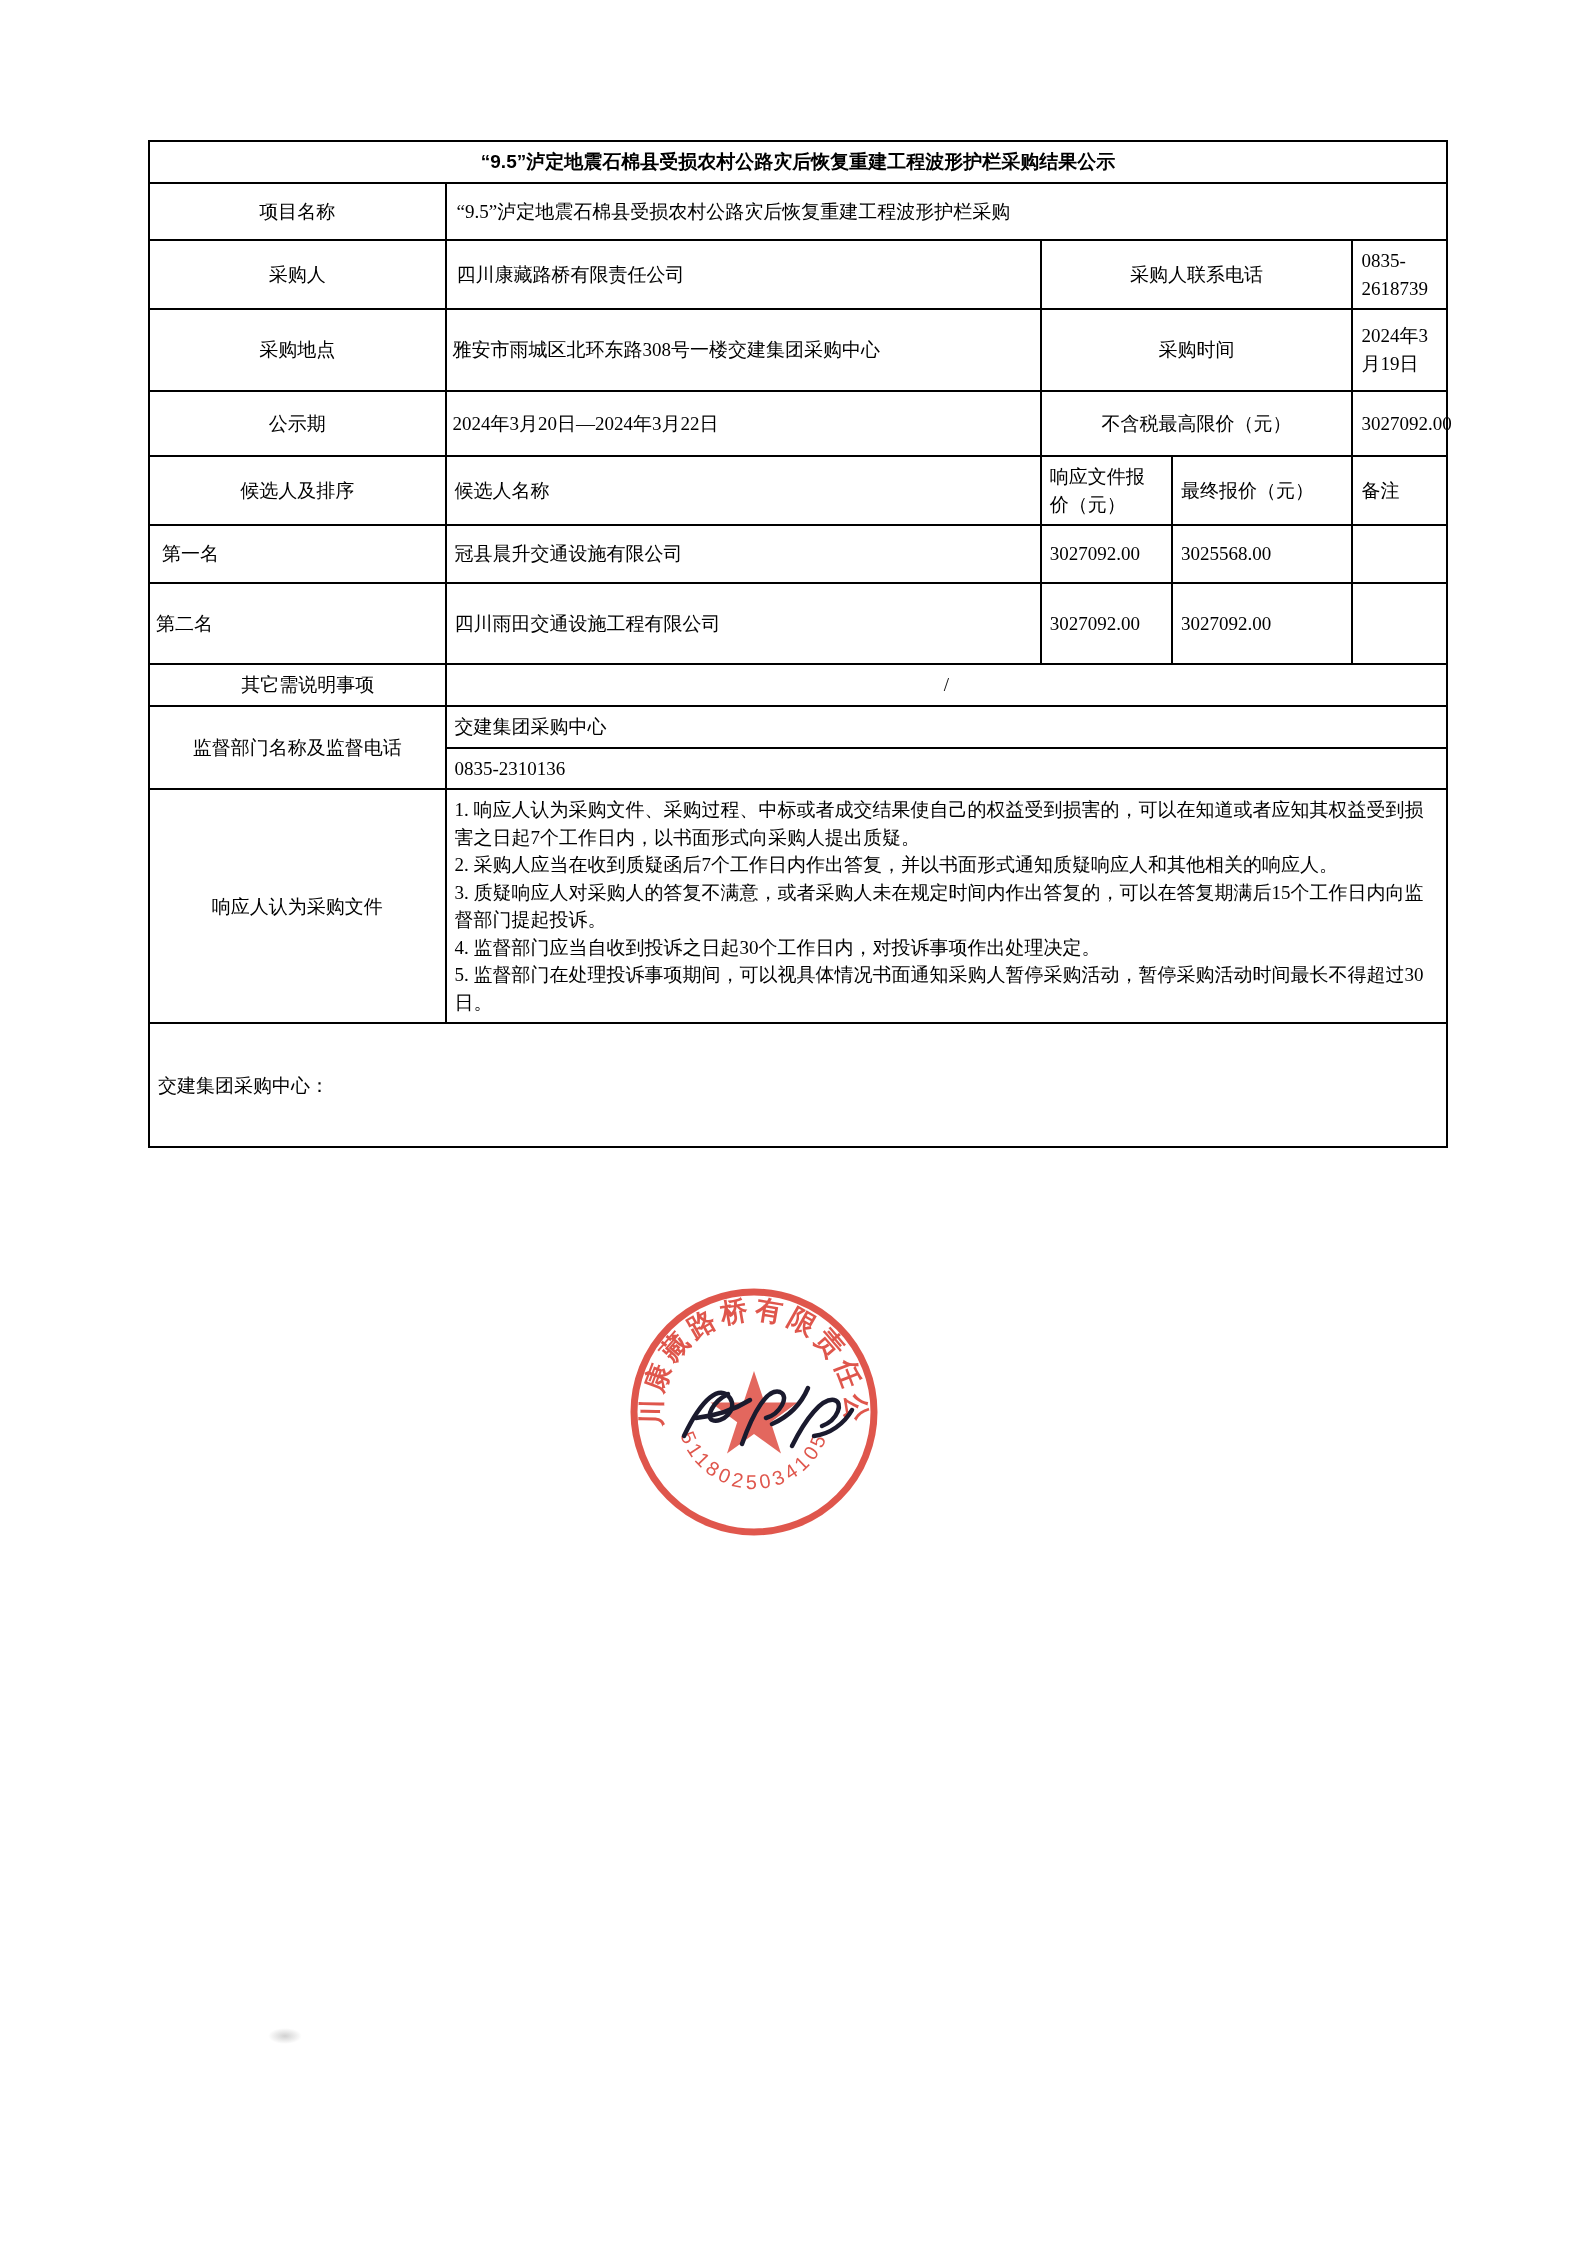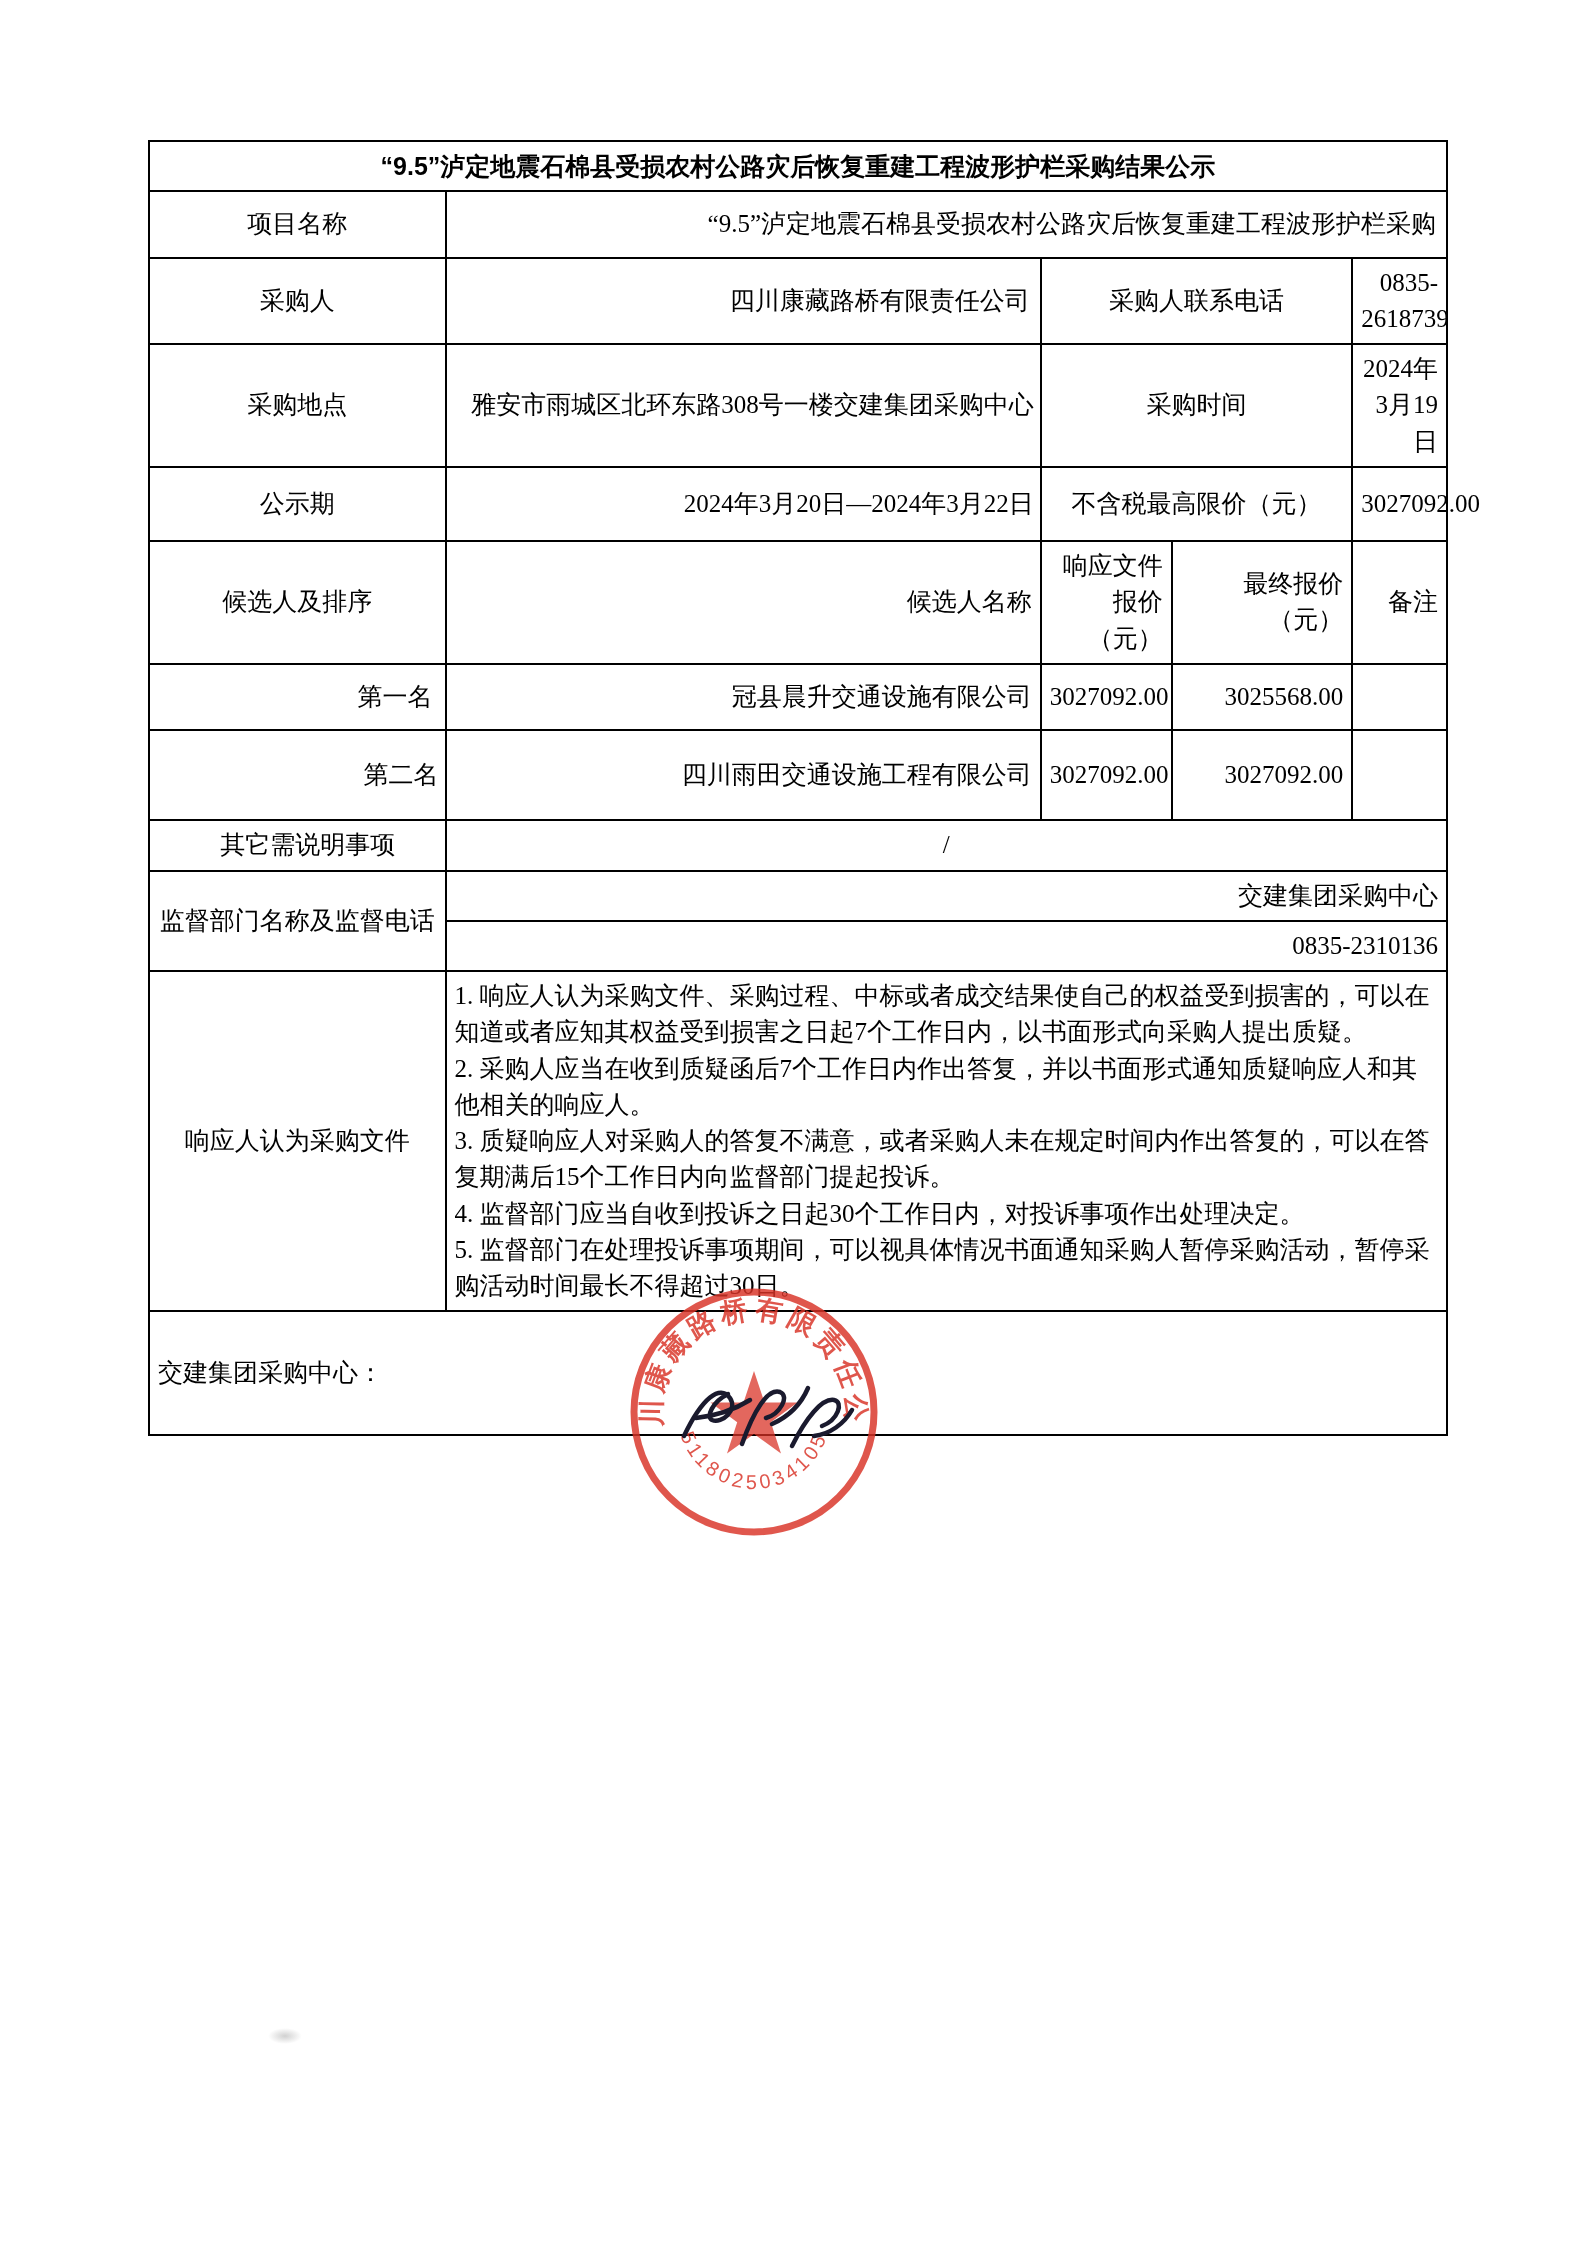--- a/index.html
+++ b/index.html
@@ -28,39 +28,39 @@
     left: 148px;
     top: 140px;
     width: 1300px;
     border-collapse: collapse;
     table-layout: fixed;
   }
   .doc-table td {
     border: 2px solid #000;
     padding: 6px 8px;
     vertical-align: middle;
-    font-size: 25px;
+    font-size: 19px;
     line-height: 1.45;
   }
 
   .title-cell {
     text-align: center;
     font-family: "Liberation Sans", "DejaVu Sans", sans-serif;
     font-weight: bold;
     font-size: 36px;
     line-height: 1.42;
     padding: 16px 30px 18px 30px;
   }
 
   .lbl {
     text-align: center;
     white-space: normal;
     font-size: 25px;
   }
-  .ctr { text-align: right; }
+  .ctr { text-align: left; }
 
   .tall-lbl {
     text-align: center;
     line-height: 1.5;
   }
 
   .notes-cell {
     text-align: left;
     font-size: 25px;
     line-height: 1.72;

